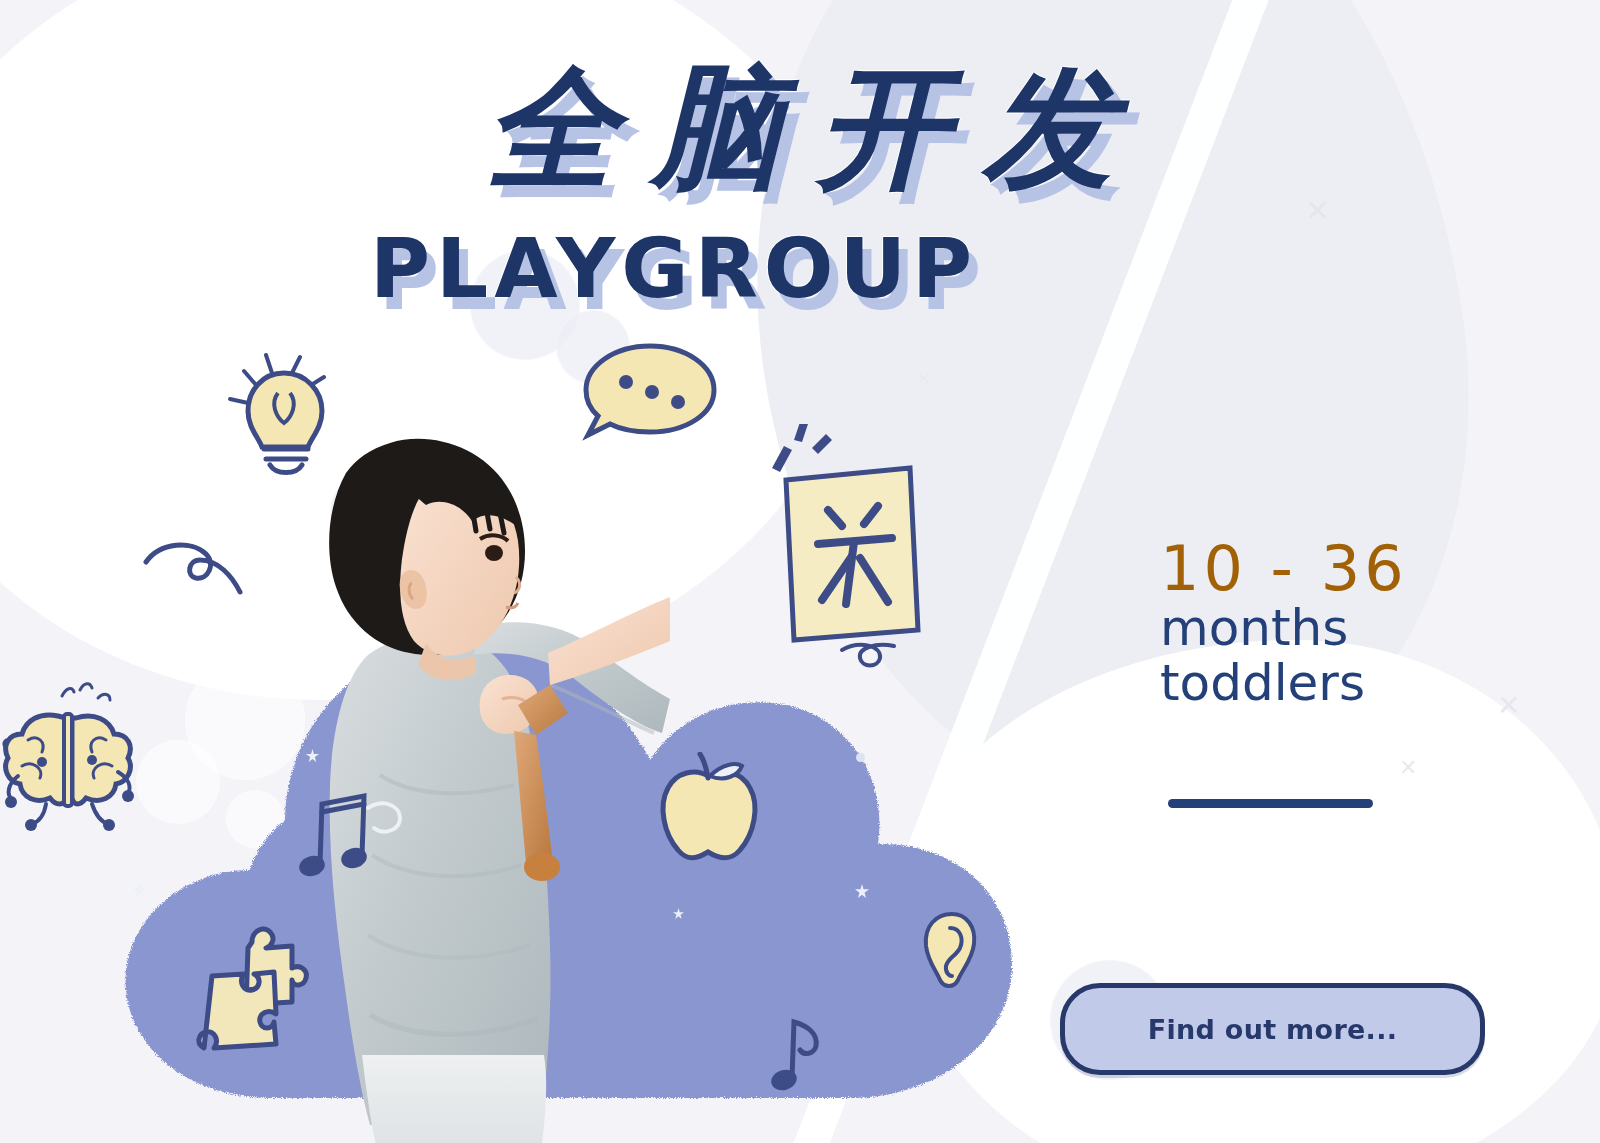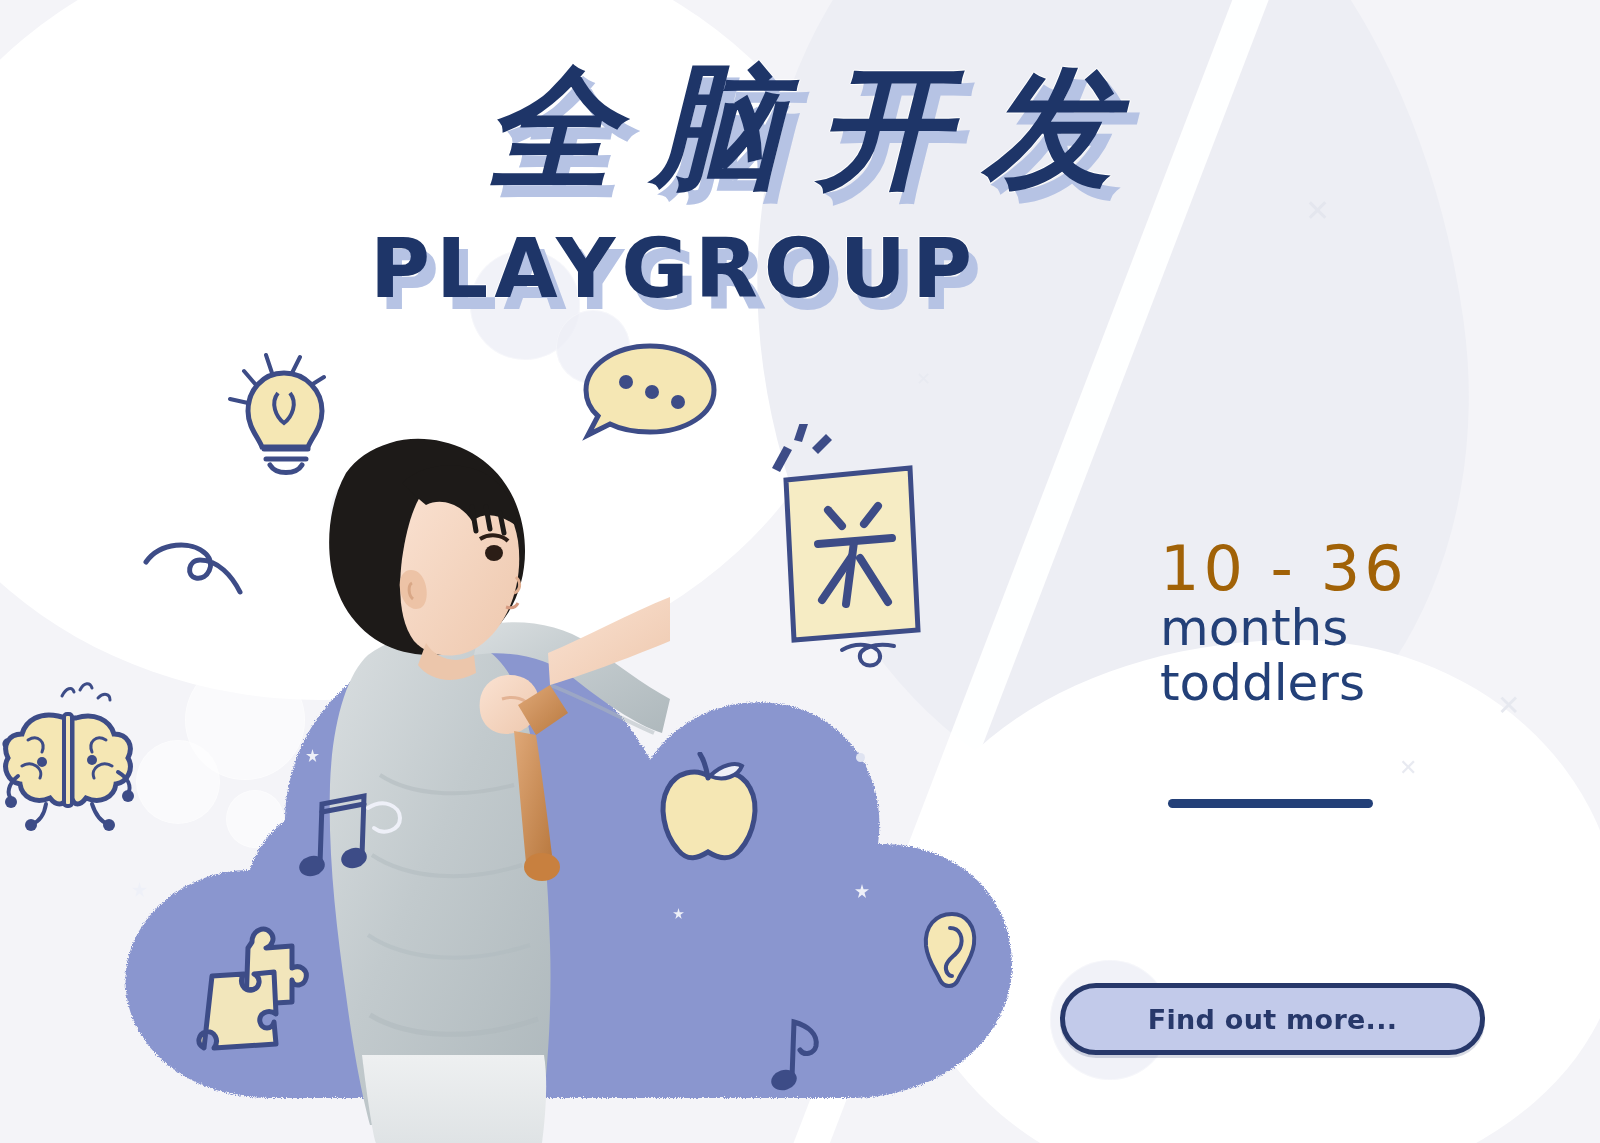--- a/index.html
+++ b/index.html
@@ -101,21 +101,21 @@
   }
   #age-line2{
     position:absolute;left:1160px;top:655px;width:330px;
     font-size:50px;font-weight:400;color:#234078;line-height:1.12;
   }
   #rule{
     position:absolute;left:1168px;top:799px;width:205px;height:9px;
     background:#234078;border-radius:6px;
   }
   #cta{
-    position:absolute;left:1060px;top:983px;width:425px;height:72px;
+    position:absolute;left:1060px;top:983px;width:425px;height:92px;
     box-sizing:border-box;
     background:#c2caea;
     border:5px solid #27386a;
     border-radius:40px;
     display:flex;align-items:center;justify-content:center;
     font-size:27px;font-weight:700;color:#27386a;letter-spacing:.3px;
     cursor:pointer;
     box-shadow:0 3px 0 rgba(39,56,106,.18);
   }
 </style>

